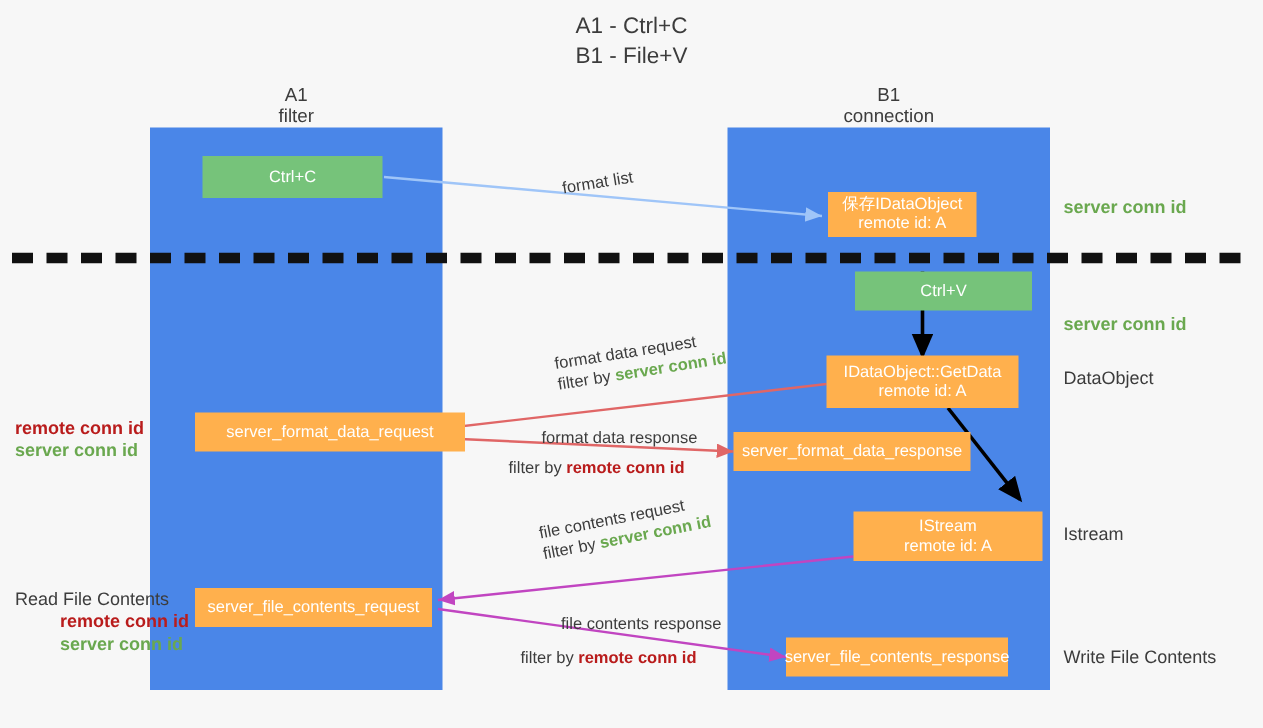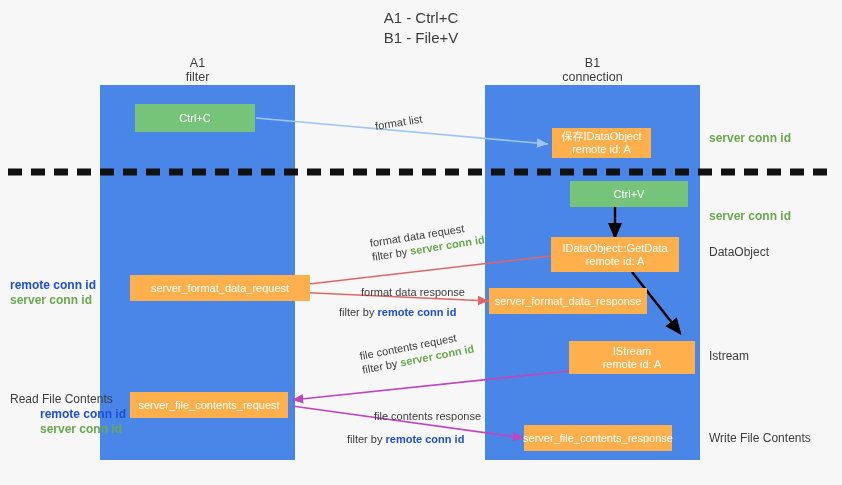--- a/index.html
+++ b/index.html
@@ -28,21 +28,21 @@
 
   .node{position:absolute;box-sizing:border-box;display:flex;flex-direction:column;
         align-items:center;justify-content:center;text-align:left;color:#ffffff;
         font-size:11px;line-height:13px;}
   .node.green{background:#76c37a;}
   .node.orange{background:#ffb04d;}
   .node .l2{display:block;}
 
   .side{position:absolute;font-size:12px;line-height:15px;}
   .green-t{color:#6aa84f;font-weight:bold;}
-  .pink-t{color:#1d4ed8;font-weight:bold;}
+  .pink-t{color:#b91c1c;font-weight:bold;}
   .plain-t{color:#3c3c3c;}
   .side .row{display:block;white-space:nowrap;}
 
   .edge-label{position:absolute;font-size:11px;line-height:14px;white-space:nowrap;color:#3c3c3c;}
   .edge-label b{font-weight:bold;}
   .rot-a{transform:rotate(-9deg);transform-origin:left center;}
   .rot-b{transform:rotate(-11deg);transform-origin:left center;}
 </style>
 </head>
 <body>

